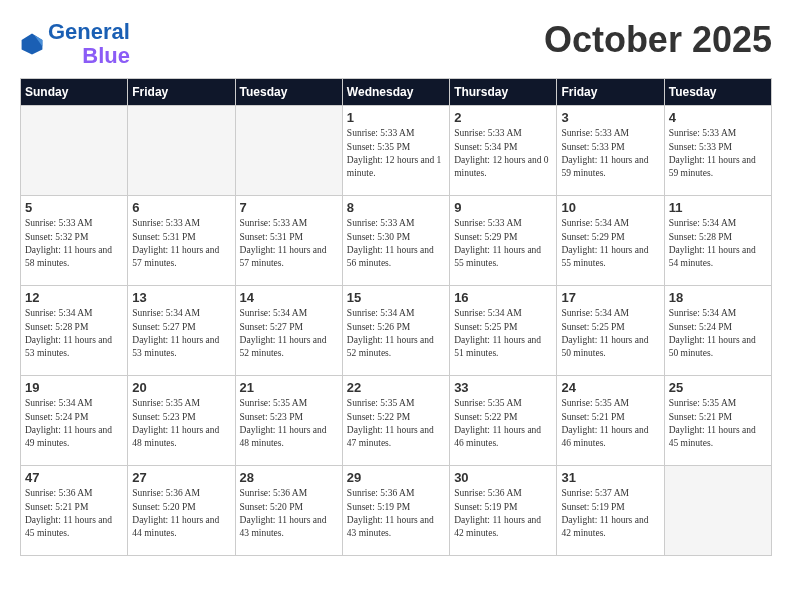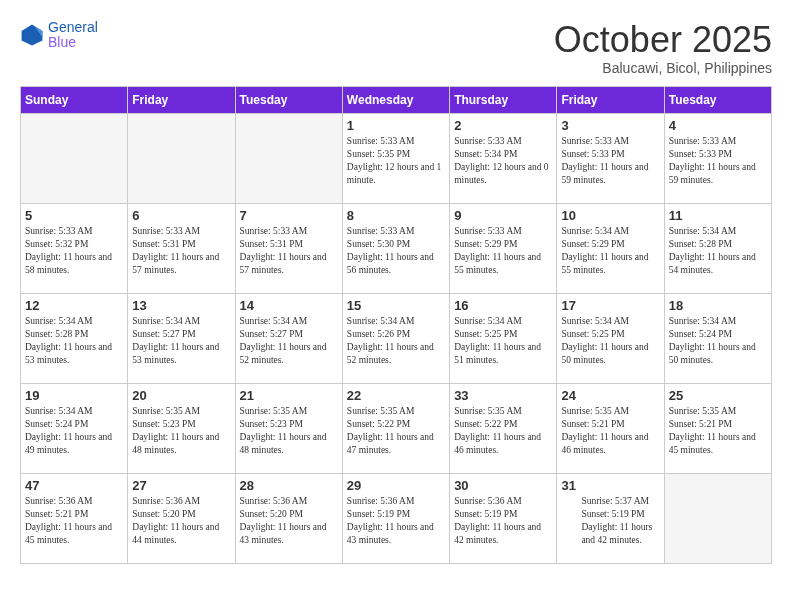--- a/index.html
+++ b/index.html
@@ -15,52 +15,53 @@
       align-items: flex-start;
       justify-content: space-between;
       margin-bottom: 10px;
     }
     .logo {
       display: flex;
       align-items: center;
       gap: 4px;
     }
     .logo-text {
-      font-size: 14px;
-      font-weight: normal;
+      font-size: 22px;
+      font-weight: bold;
       color: #333;
       line-height: 1.1;
+      text-align: right;
     }
     .logo-text span {
       color: #1a5fb4;
     }
     .logo-icon {
       width: 24px;
       height: 24px;
     }
     .title-block {
       text-align: right;
     }
     .month-title {
       font-size: 36px;
-      font-weight: normal;
+      font-weight: bold;
       color: #333;
       line-height: 1.1;
     }
     .subtitle {
       font-size: 14px;
       color: #555;
     }
     table {
       width: 100%;
       border-collapse: collapse;
       table-layout: fixed;
     }
     th {
-      background-color: #6d28d9;
+      background-color: #0f172a;
       color: #fff;
       font-size: 12px;
       font-weight: bold;
       padding: 6px 4px;
       text-align: left;
       border: 1px solid #ccc;
     }
     td {
       border: 1px solid #ccc;
       vertical-align: top;
@@ -94,21 +95,20 @@
       <polygon points="15,2 28,10 28,22 15,28 2,22 2,10" fill="#1a5fb4"></polygon>
       <polygon points="18,4 28,10 28,18" fill="#4a90d9"></polygon>
     </svg>
     <div class="logo-text">
       <div><span>General</span></div>
       <div><span style="color:#8b5cf6">Blue</span></div>
     </div>
   </div>
   <div class="title-block">
     <div class="month-title">October 2025</div>
-    <div class="subtitle">Balucawi, Bicol, Philippines</div>
   </div>
 </div>
 
 <table>
   <thead>
     <tr>
     <th>Sunday</th>
         <th>Friday</th>
         <th>Tuesday</th>
         <th>Wednesday</th>
@@ -305,20 +305,20 @@
 Daylight: 11 hours and 43 minutes.</div>
         </td>
         <td>
           <div class="day-number">30</div>
           <div class="day-info" style="white-space: pre-line;">Sunrise: 5:36 AM
 Sunset: 5:19 PM
 Daylight: 11 hours and 42 minutes.</div>
         </td>
         <td>
           <div class="day-number">31</div>
-          <div class="day-info" style="white-space: pre-line; margin-left: 20px;">Sunrise: 5:37 AM
+          <div class="day-info" style="white-space: pre-line;">Sunrise: 5:37 AM
 Sunset: 5:19 PM
 Daylight: 11 hours and 42 minutes.</div>
         </td>
         <td class="empty"></td>
       </tr>
     </tbody>
 </table>
 
 </body></html>

